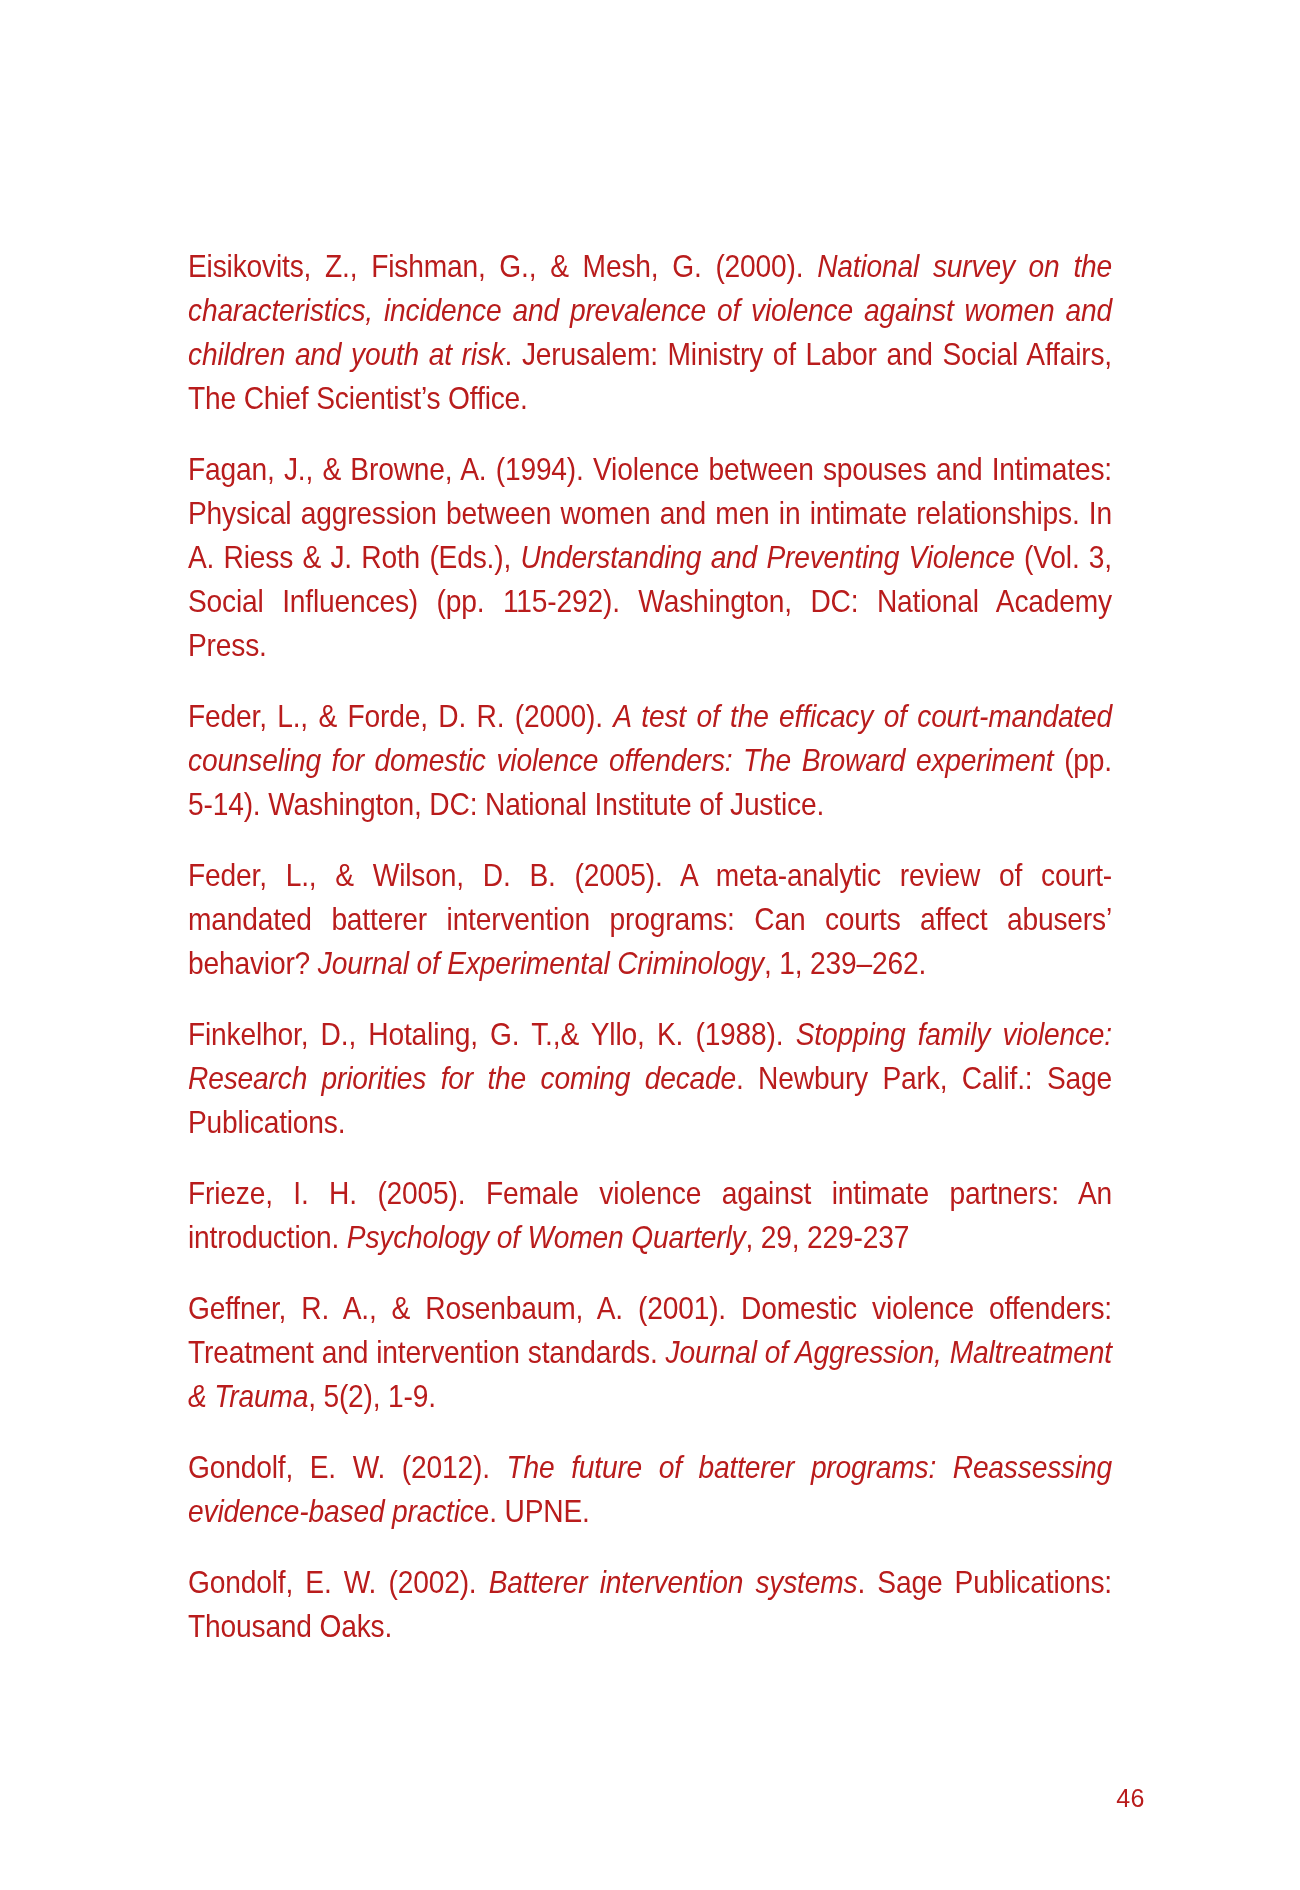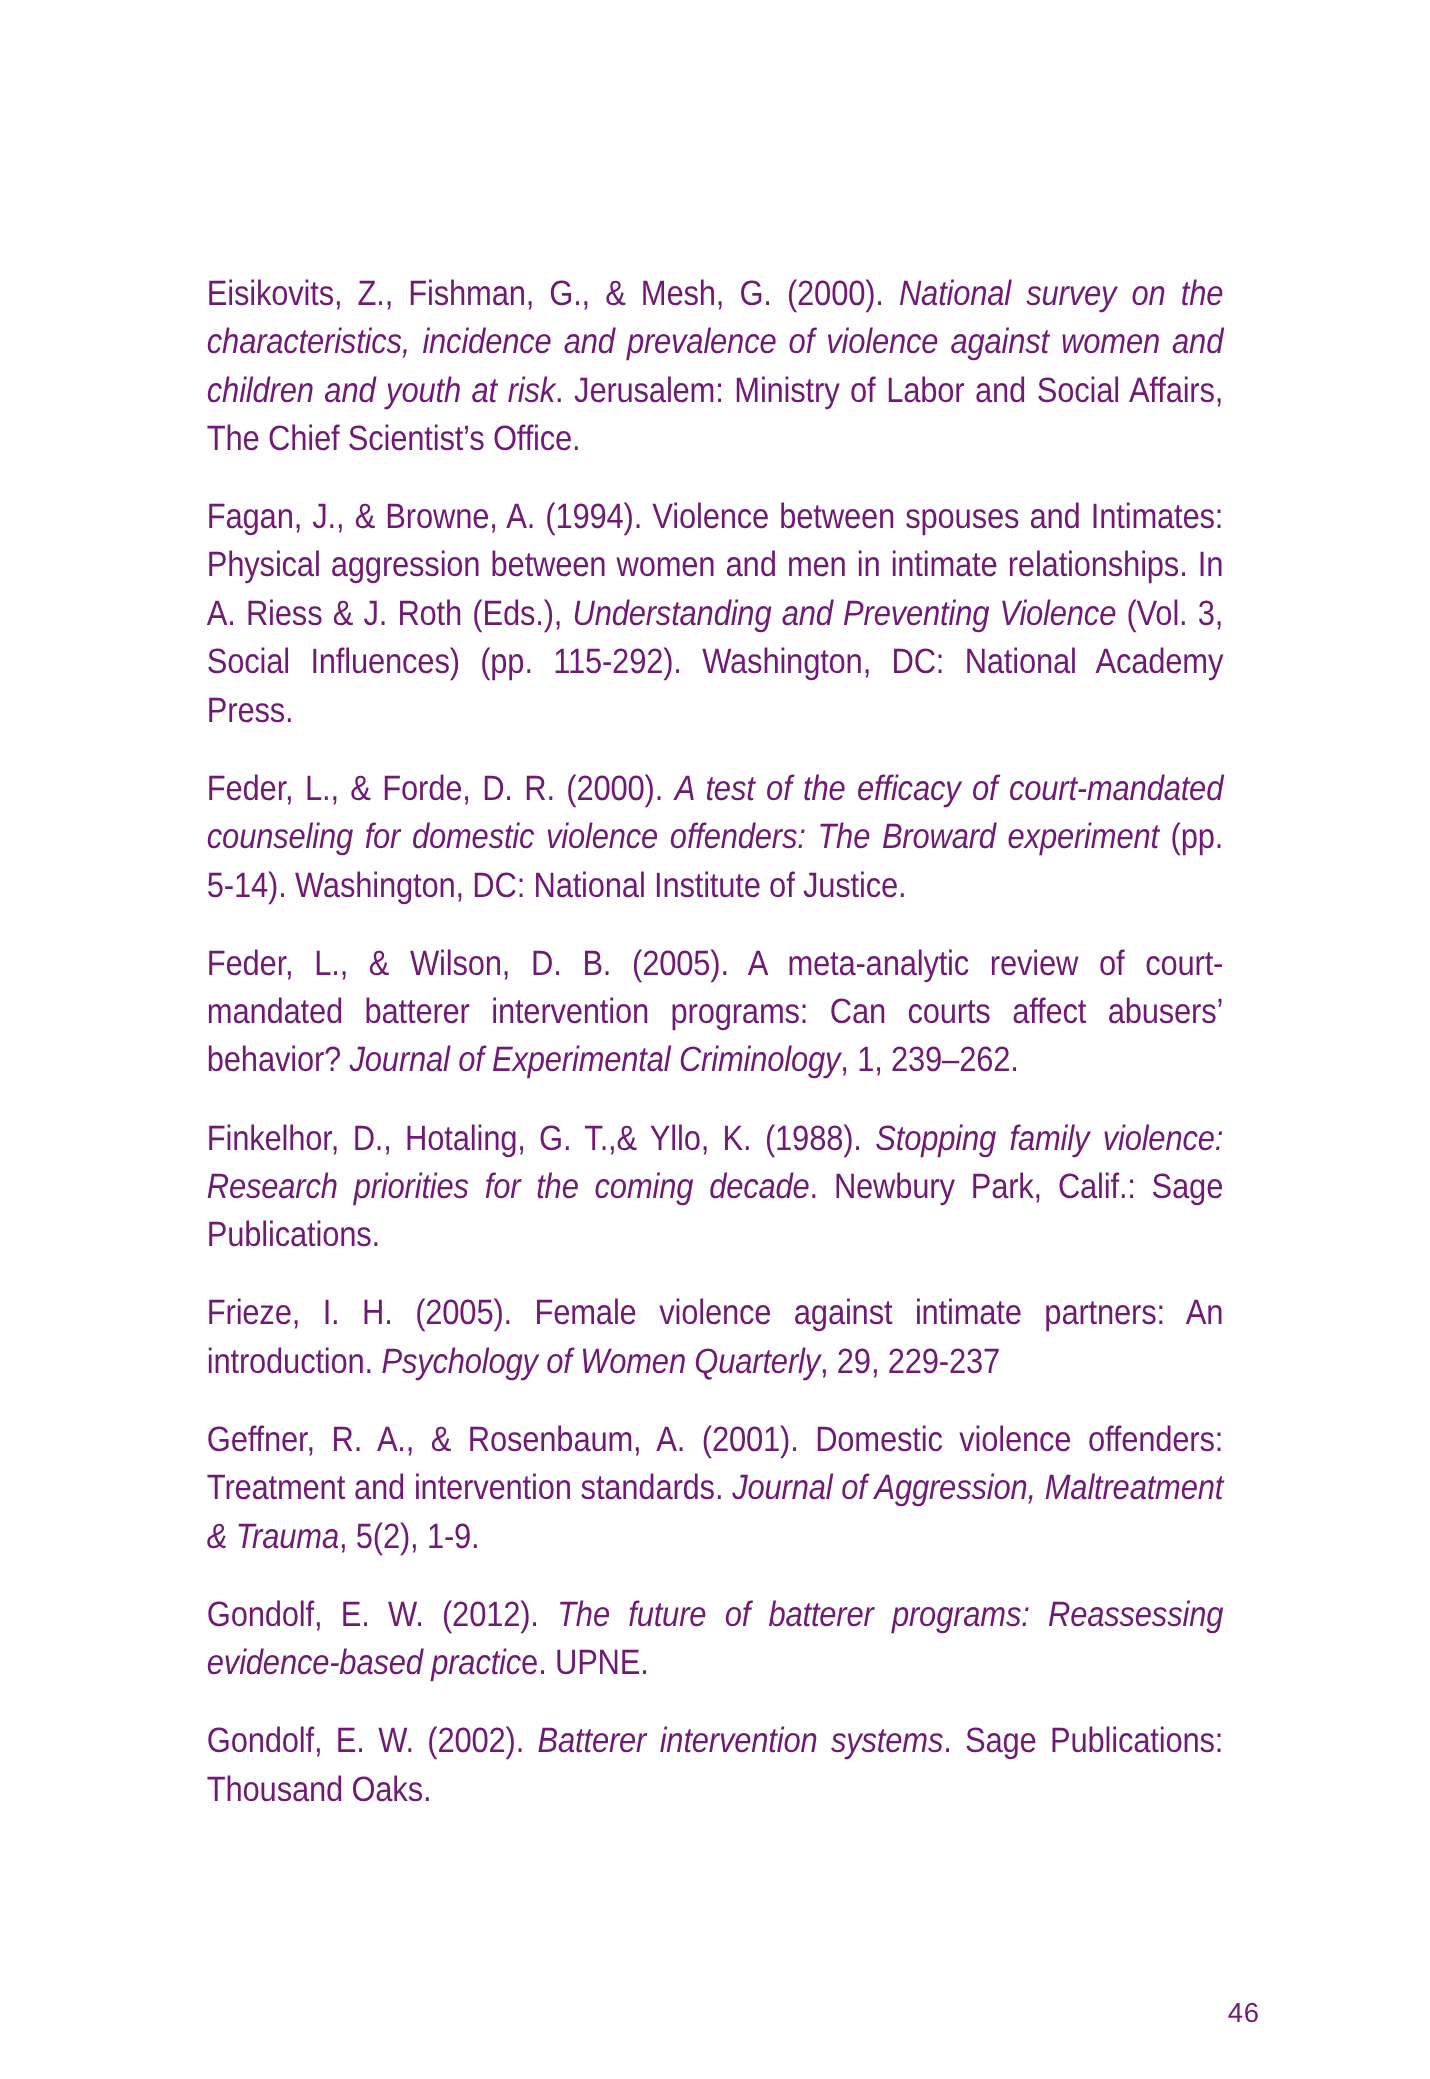--- a/index.html
+++ b/index.html
@@ -3,21 +3,21 @@
 <meta charset="utf-8">
 <style>
   html,body{margin:0;padding:0;background:#ffffff;}
   .page{
     position:relative;
     width:1300px;
     height:1890px;
     background:#ffffff;
     overflow:hidden;
     font-family:"Liberation Sans", sans-serif;
-    color:#701a75;
+    color:#b91c1c;
   }
   .refs{
     position:absolute;
     left:188px;
     top:244px;
     width:1050px;
     transform:scaleX(0.88);
     transform-origin:0 0;
     font-size:32px;
     line-height:44px;
@@ -32,21 +32,20 @@
     position:absolute;
     top:1782px;
     left:188px;
     right:155px;
     display:flex;
     justify-content:flex-end;
     align-items:baseline;
     gap:95px;
     font-size:25px;
     line-height:32px;
-    margin-top:32px;
   }
   .footer .num{letter-spacing:0.5px;}
 </style>
 </head>
 <body>
 
 <div class="page">
 
   <div class="refs" id="refs">
       <p class="ref"><span>Eisikovits, Z., Fishman, G., &amp; Mesh, G. (2000). </span><i>National survey on the characteristics, incidence and prevalence of violence against women and children and youth at risk</i><span>. Jerusalem: Ministry of Labor and Social Affairs, The Chief Scientist’s Office.</span></p>

